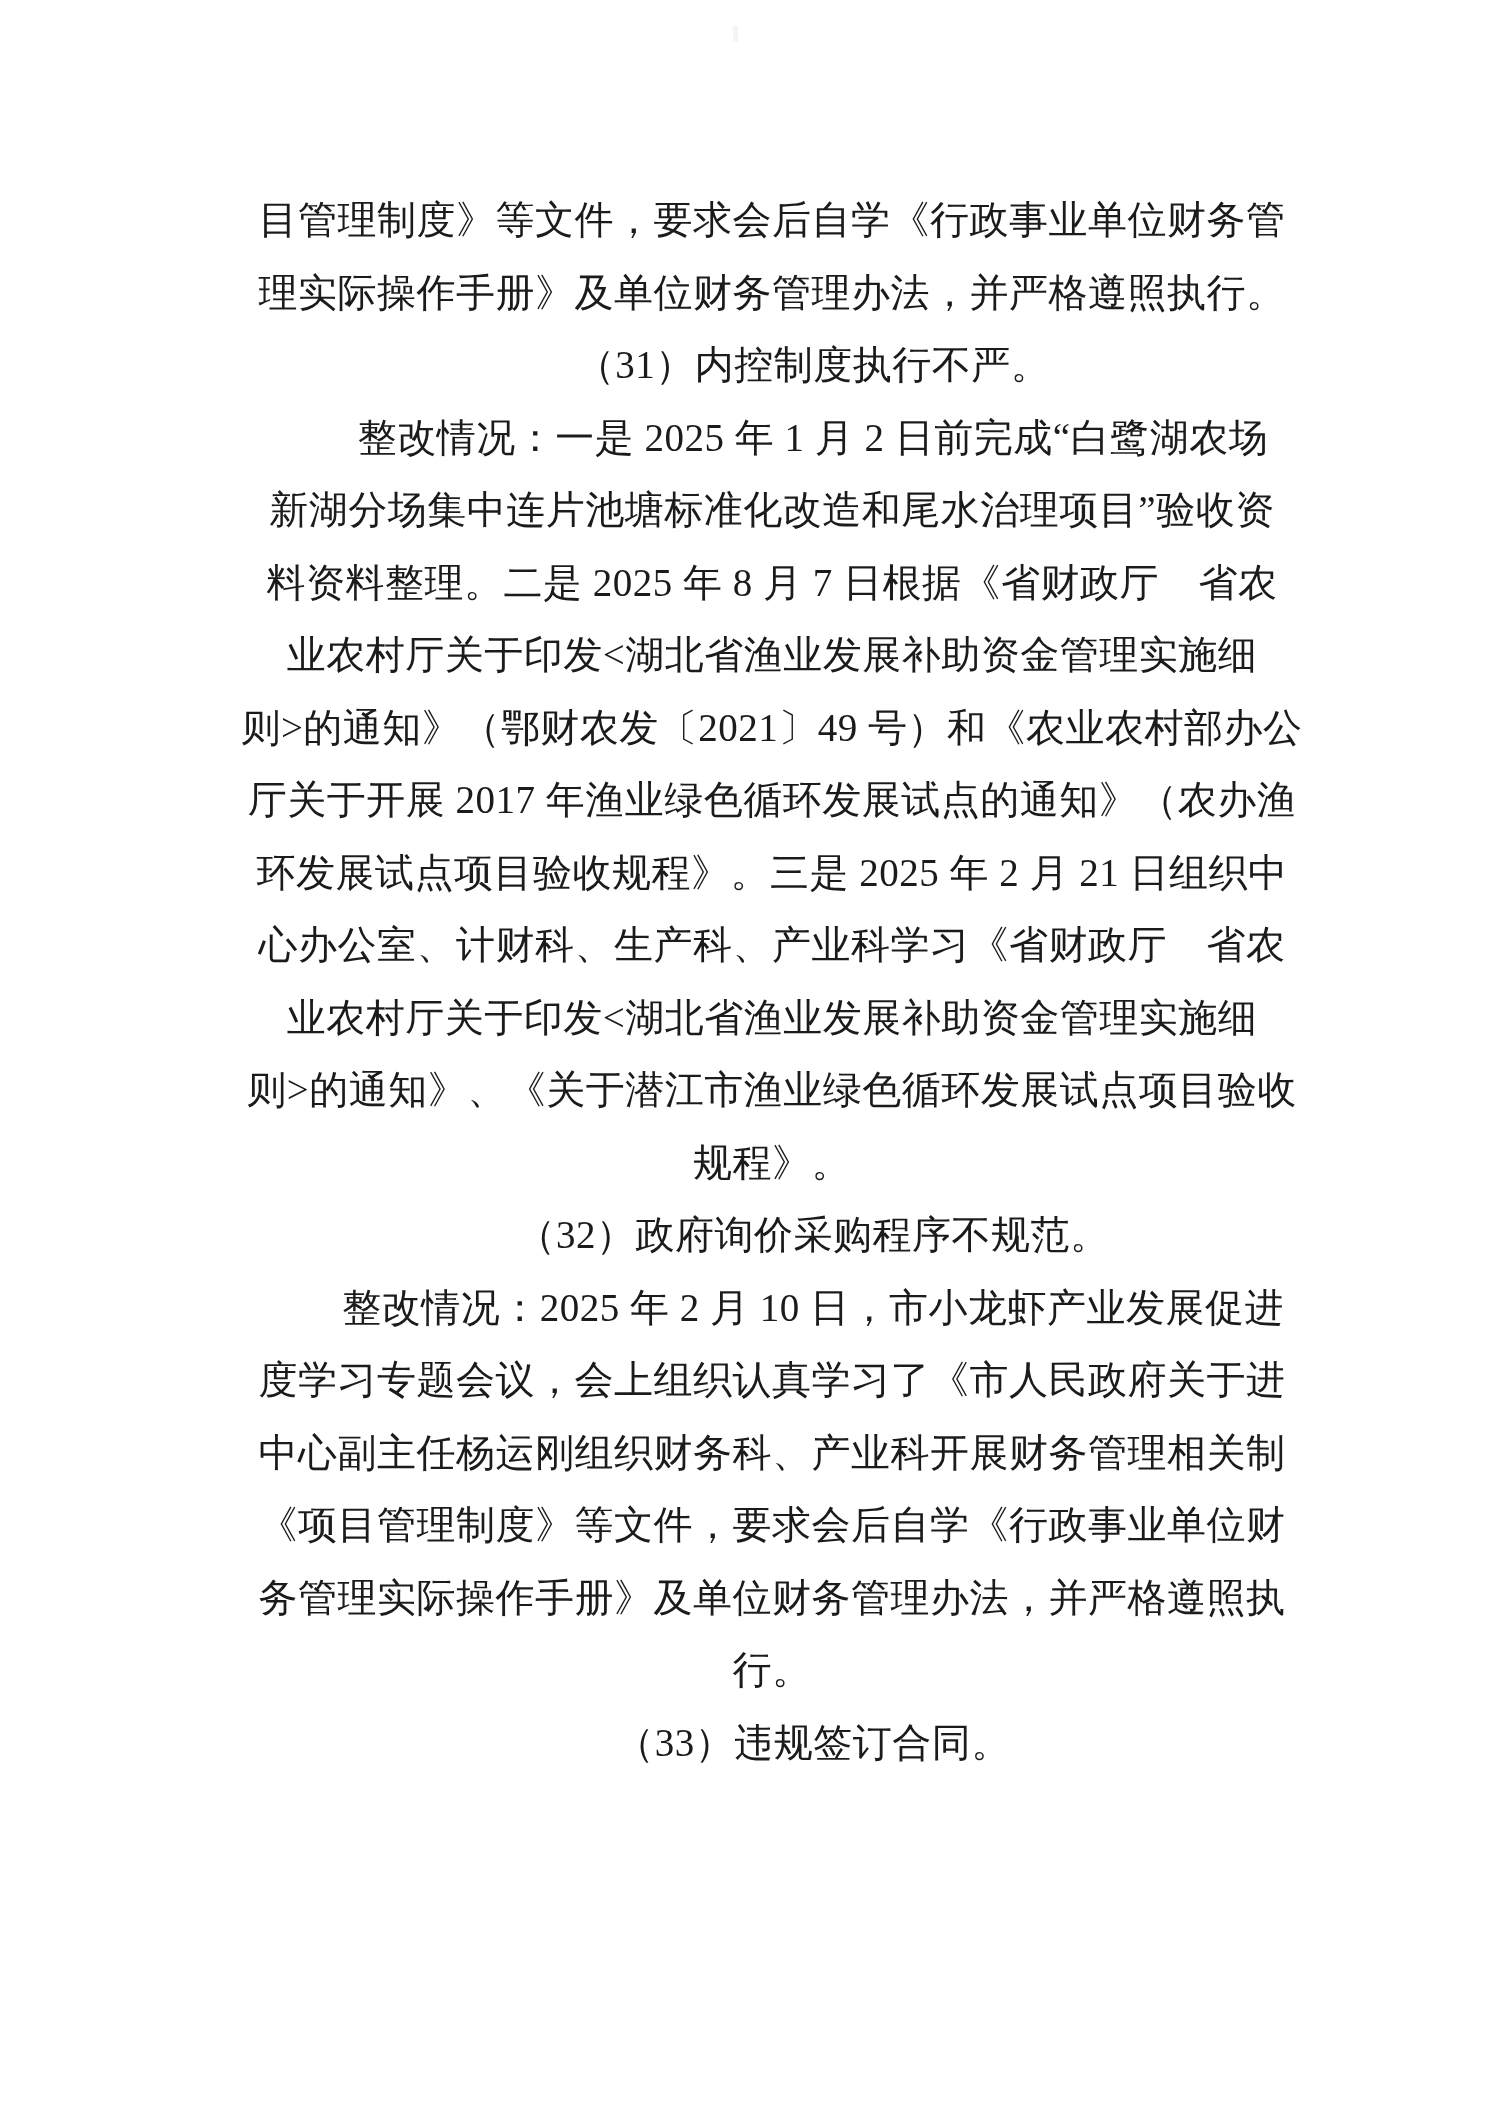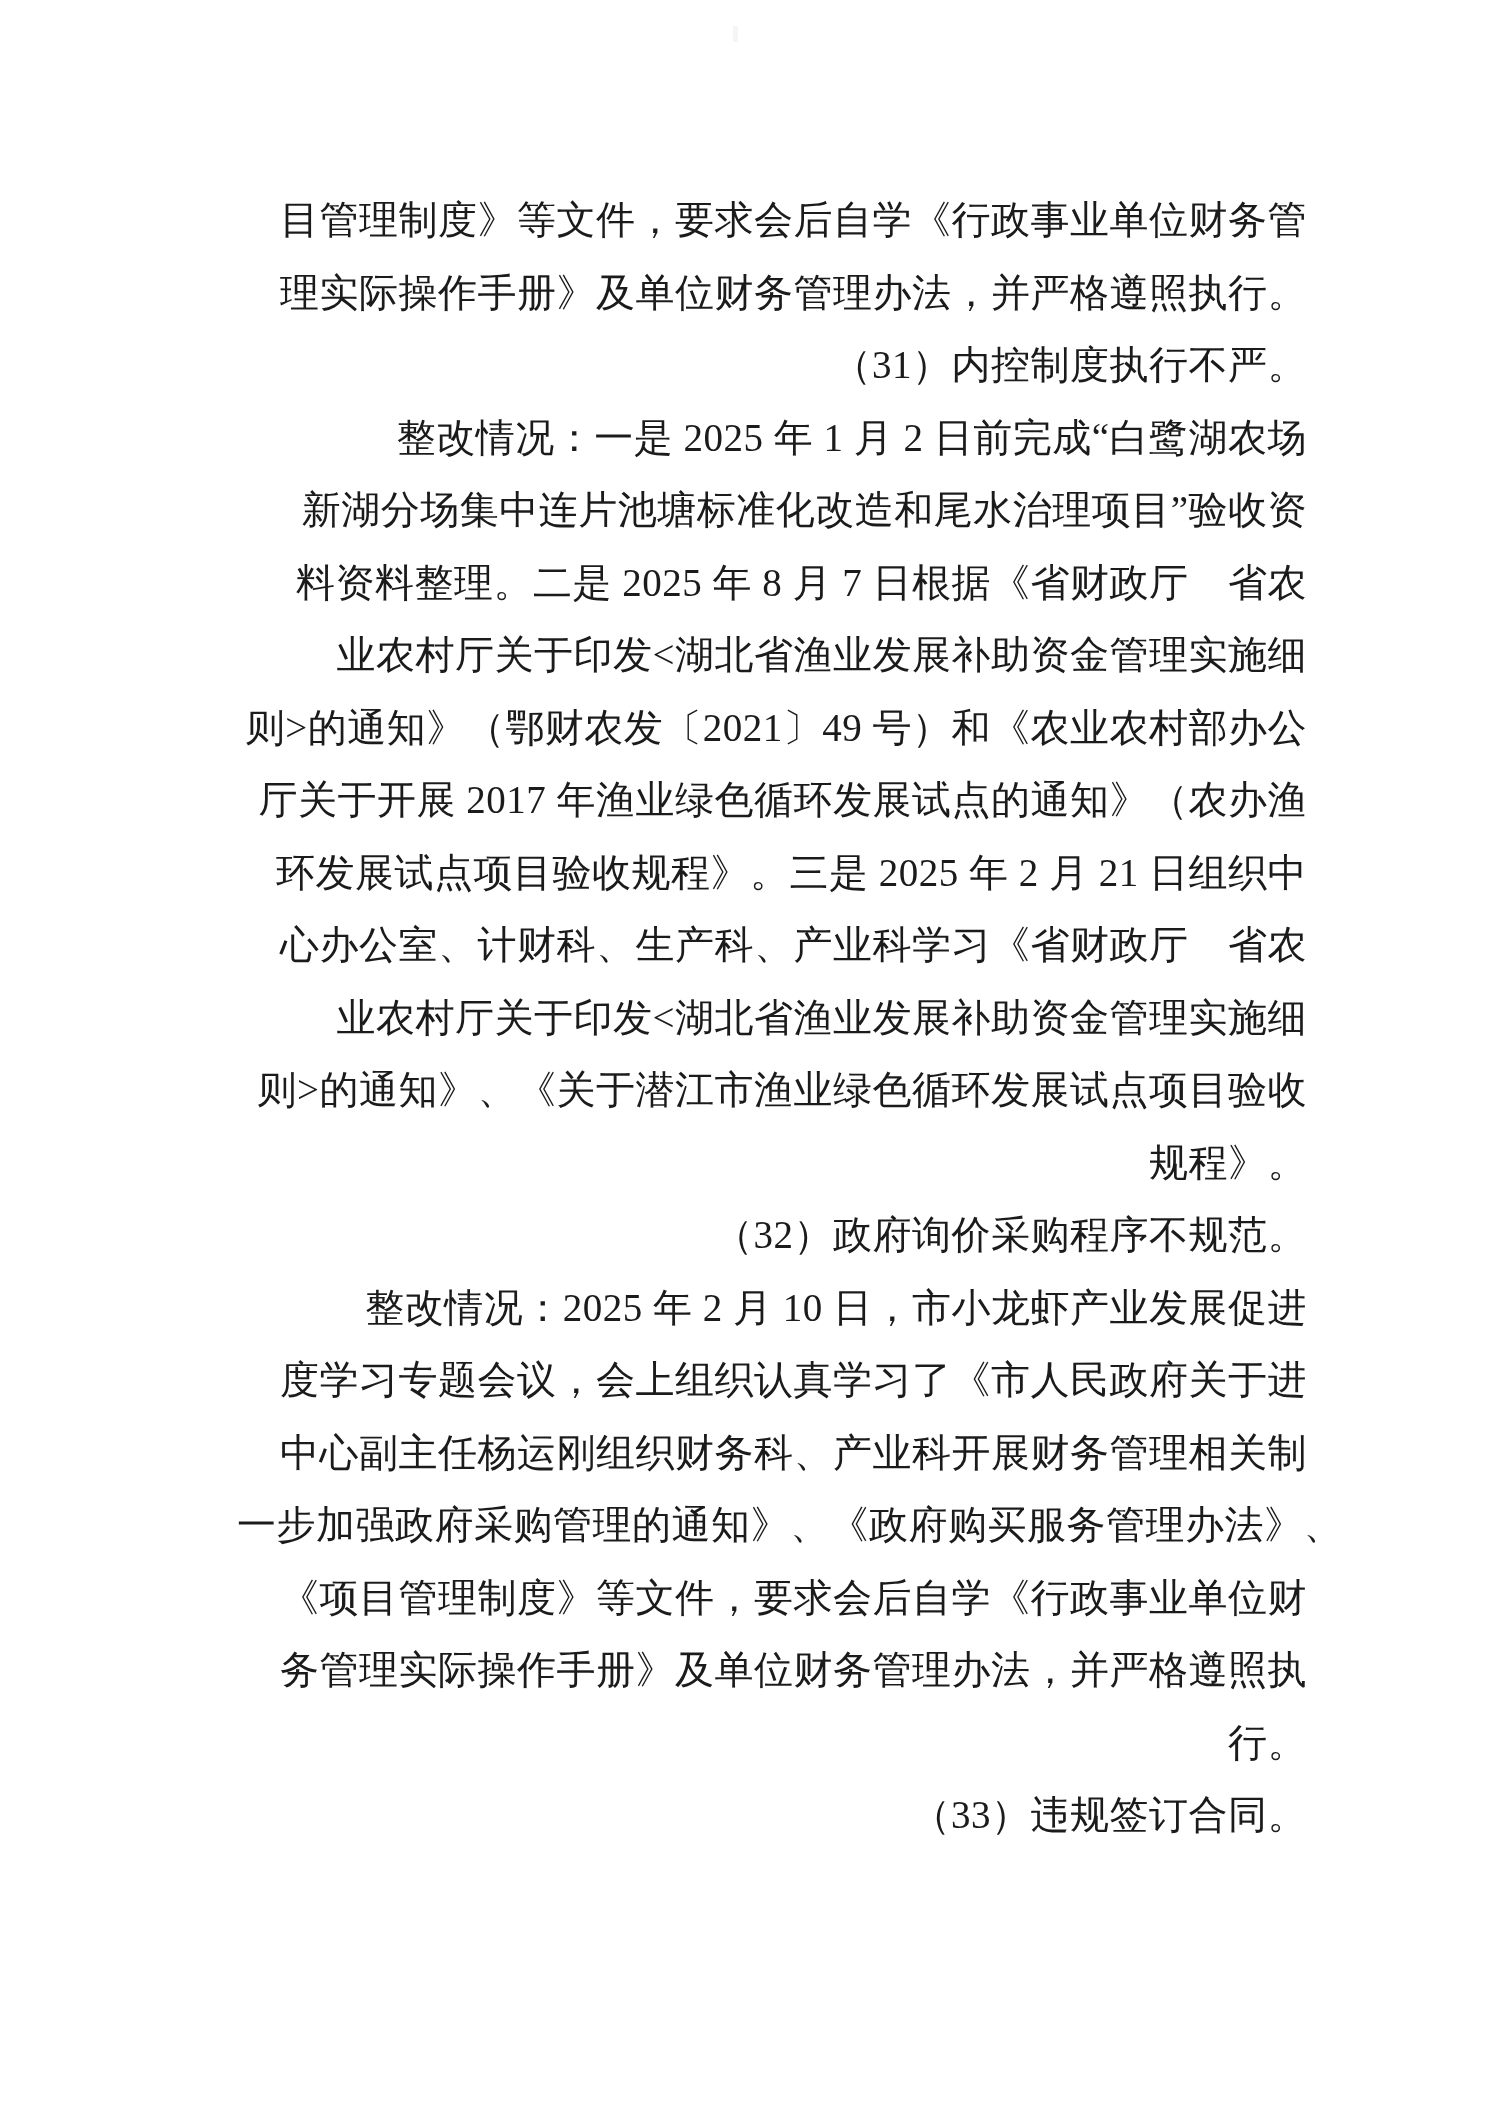--- a/index.html
+++ b/index.html
@@ -29,21 +29,21 @@
     left: 237px;
     top: 184px;
     width: 1070px;
   }
   .line {
     height: 72.5px;
     line-height: 72.5px;
     font-size: 39px;
     letter-spacing: 0.5px;
     white-space: nowrap;
-    text-align: right;
+    text-align: center;
   }
   .line.indent {
     text-indent: 82px;
   }
   .lead {
     font-weight: 400;
   }
 </style>
 </head>
 <body>
@@ -62,19 +62,18 @@
     <div class="line">厅关于开展 2017 年渔业绿色循环发展试点的通知》（农办渔</div>
     <div class="line">环发展试点项目验收规程》。三是 2025 年 2 月 21 日组织中</div>
     <div class="line">心办公室、计财科、生产科、产业科学习《省财政厅　省农</div>
     <div class="line">业农村厅关于印发&lt;湖北省渔业发展补助资金管理实施细</div>
     <div class="line">则&gt;的通知》、《关于潜江市渔业绿色循环发展试点项目验收</div>
     <div class="line">规程》。</div>
     <div class="line indent">（32）政府询价采购程序不规范。</div>
     <div class="line indent"><span class="lead">整改情况：</span><span>2025 年 2 月 10 日，市小龙虾产业发展促进</span></div>
     <div class="line">度学习专题会议，会上组织认真学习了《市人民政府关于进</div>
     <div class="line">中心副主任杨运刚组织财务科、产业科开展财务管理相关制</div>
-    <div class="line">一步加强政府采购管理的通知》、《政府购买服务管理办法》、</div>
     <div class="line">《项目管理制度》等文件，要求会后自学《行政事业单位财</div>
     <div class="line">务管理实际操作手册》及单位财务管理办法，并严格遵照执</div>
     <div class="line">行。</div>
     <div class="line indent">（33）违规签订合同。</div>
   </div>
 </div>
 
 </body></html>

